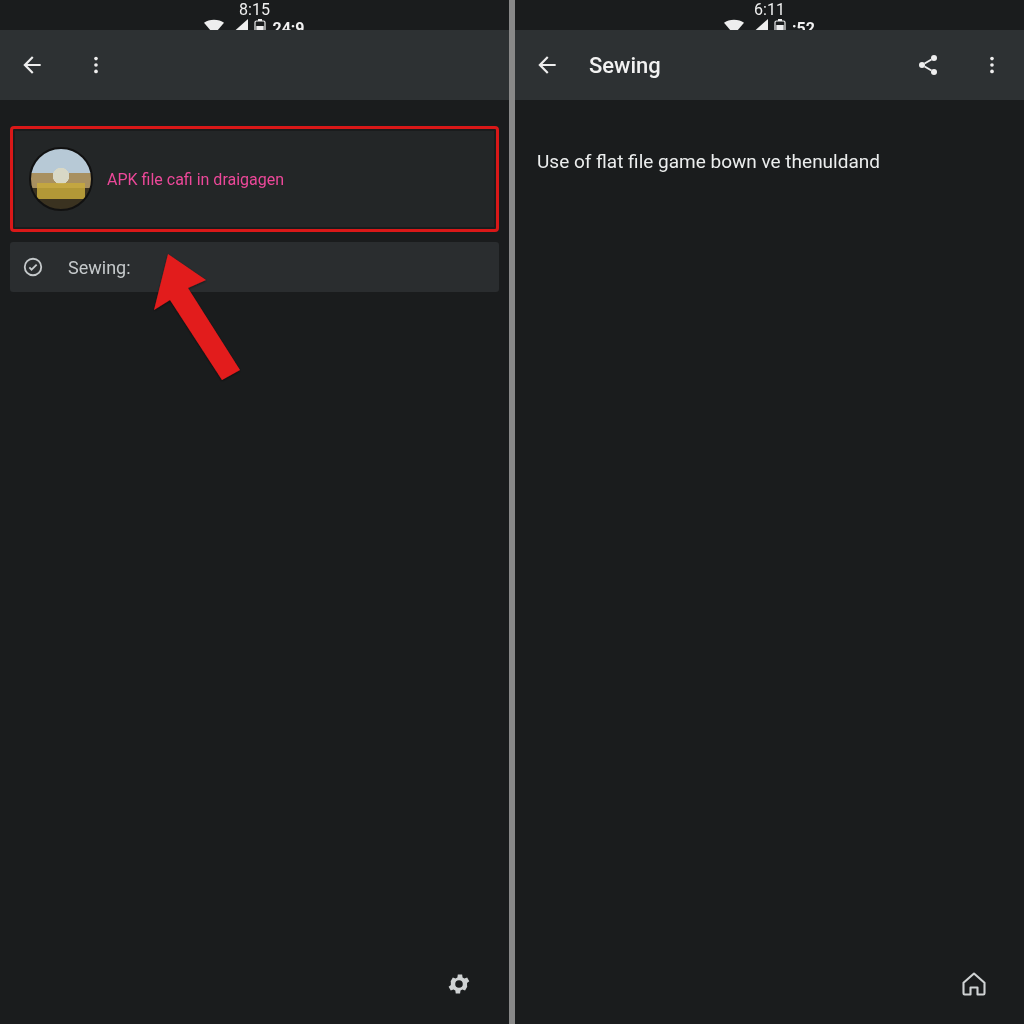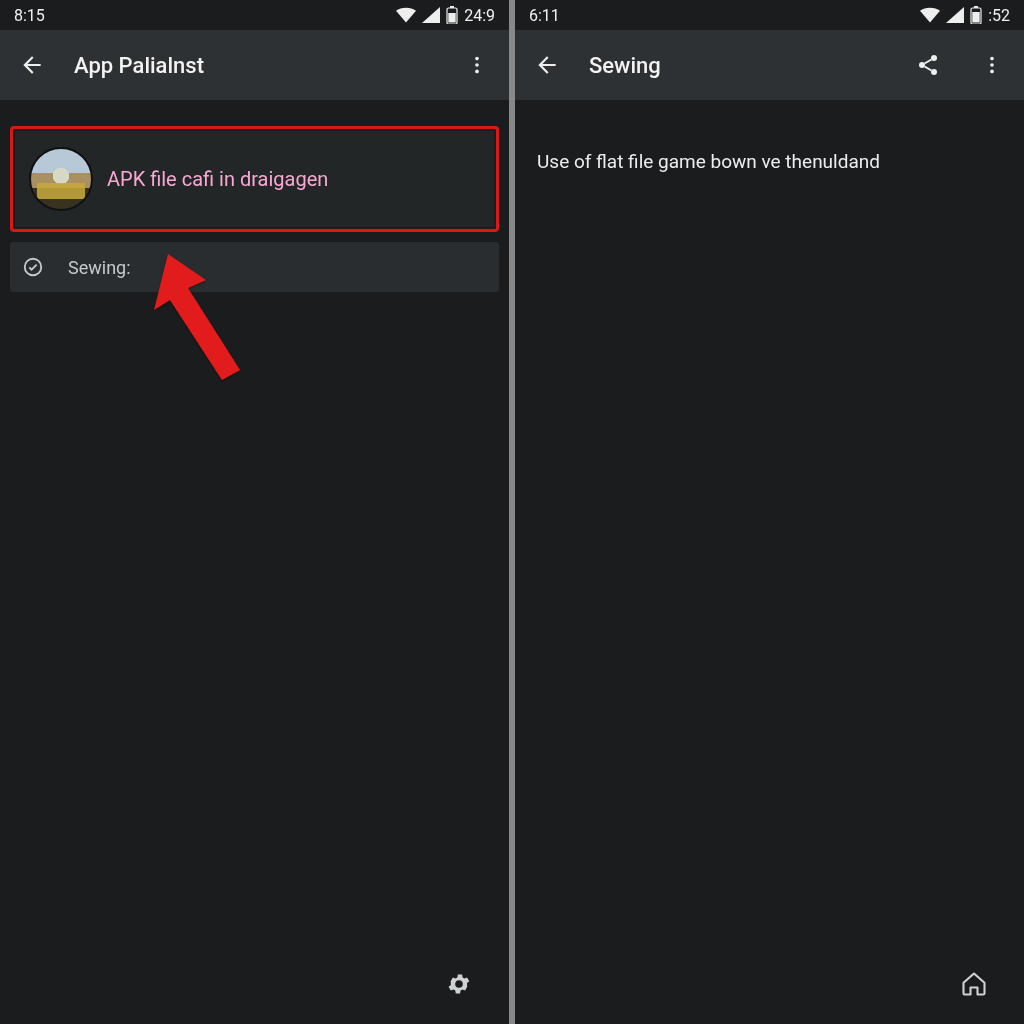--- a/index.html
+++ b/index.html
@@ -30,22 +30,23 @@
   
   .statusbar {
     height: 30px;
     display: flex;
     align-items: center;
     justify-content: space-between;
     padding: 0 14px;
     font-size: 16px;
     color: #f0f0f0;
     background: #1a1c1d;
-  }
-  .status-right { display: flex; align-items: center; gap: 6px; }
+    flex-direction: column;
+  }
+  .status-right { display: flex; gap: 6px; font-weight: bold; }
   .status-right svg { display: block; }
 
   
   .appbar {
     height: 70px;
     background: #2d3133;
     display: flex;
     align-items: center;
     padding: 0 10px;
     gap: 20px;
@@ -100,21 +101,21 @@
     overflow: hidden;
   }
   .thumb::after{
     content:"";
     position:absolute;
     left:6px; right:6px; bottom:10px; height:16px;
     background: rgba(200,170,60,.85);
     filter: blur(.4px);
   }
   .card .meta { display: flex; flex-direction: column; gap: 4px; }
-  .card .ttl { font-size: 20px; color: #f9a8d4; }
+  .card .ttl { font-size: 16px; color: #ec4899; }
   .card .sub { font-size: 16px; color: #9aa0a3; }
 
   .sewing {
     margin: 10px 10px 0 10px;
     height: 50px;
     background: #2a2d2f;
     border-radius: 3px;
     display: flex;
     align-items: center;
     gap: 24px;
@@ -169,21 +170,20 @@
         <span>24:9</span>
       </span>
     </div>
 
     <div class="appbar">
       <div class="iconbtn">
         <svg width="26" height="26" viewBox="0 0 24 24">
             <path fill="#eee" d="M20 11H7.8l5.6-5.6L12 4l-8 8 8 8 1.4-1.4L7.8 13H20z"></path>
           </svg>
       </div>
-      <div class="title">App Palialnst</div>
       <div class="iconbtn">
         <svg width="22" height="22" viewBox="0 0 24 24">
             <circle cx="12" cy="5" r="2" fill="#eee"></circle>
             <circle cx="12" cy="12" r="2" fill="#eee"></circle>
             <circle cx="12" cy="19" r="2" fill="#eee"></circle>
           </svg>
       </div>
     </div>
 
     <div class="content">

